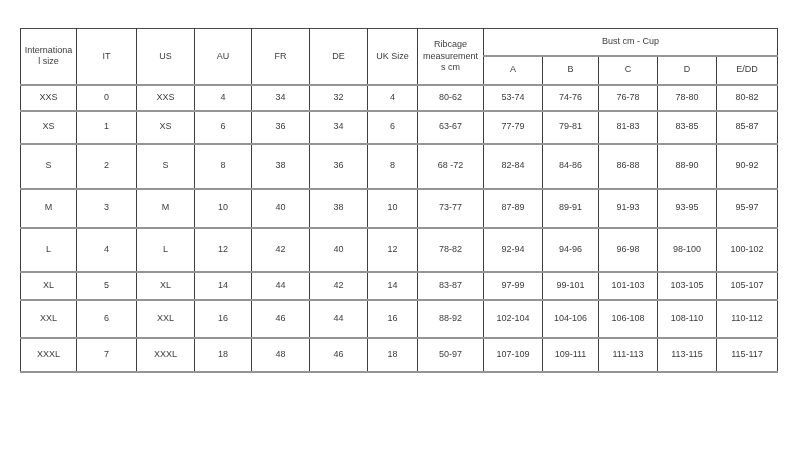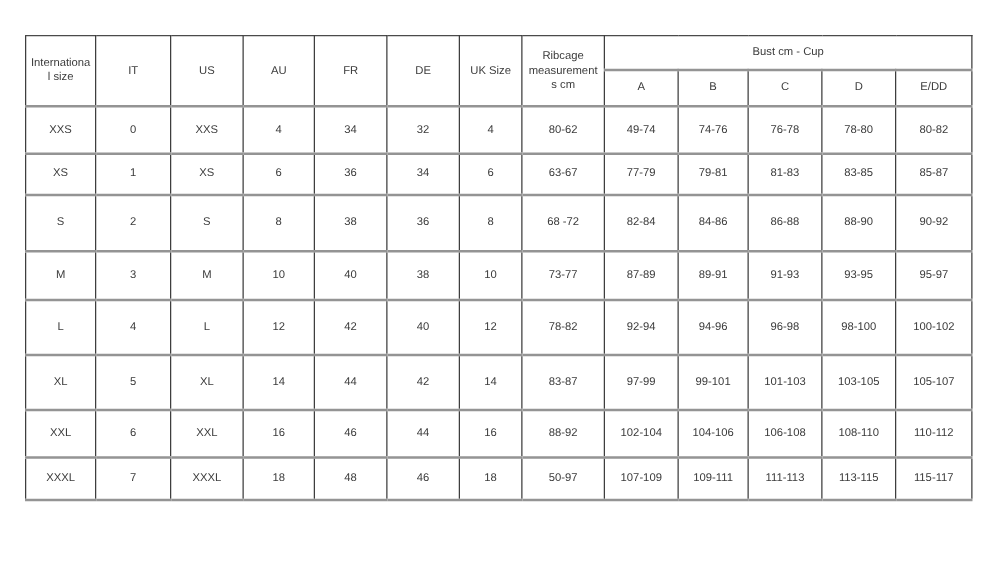--- a/index.html
+++ b/index.html
@@ -43,26 +43,26 @@
     overflow: hidden;
     word-wrap: break-word;
   }
   table.size-chart thead tr:first-child th {
     border-top: 1px solid #4a4a4a;
   }
   
   thead tr.group-row   { height: 27px; }
   thead tr.cup-row     { height: 29px; }
   
-  tbody tr:nth-child(1) { height: 38px; }
+  tbody tr:nth-child(1) { height: 26px; }
   tbody tr:nth-child(2) { height: 33px; margin-left: 31px; }
   tbody tr:nth-child(3) { height: 45px; }
   tbody tr:nth-child(4) { height: 39px; }
   tbody tr:nth-child(5) { height: 44px; }
-  tbody tr:nth-child(6) { height: 44px; }
+  tbody tr:nth-child(6) { height: 28px; }
   tbody tr:nth-child(7) { height: 38px; }
   tbody tr:nth-child(8) { height: 34px; }
 </style>
 </head>
 <body>
 
 <div class="page">
   <table class="size-chart">
     <colgroup>
       <col style="width:56px">
@@ -103,21 +103,21 @@
 
     <tr>
           <td>XXS</td>
           <td>0</td>
           <td>XXS</td>
           <td>4</td>
           <td>34</td>
           <td>32</td>
           <td>4</td>
           <td>80-62</td>
-          <td>49-74</td>
+          <td>53-74</td>
           <td>74-76</td>
           <td>76-78</td>
           <td>78-80</td>
           <td>80-82</td>
         </tr>
         <tr>
           <td>XS</td>
           <td>1</td>
           <td>XS</td>
           <td>6</td>

